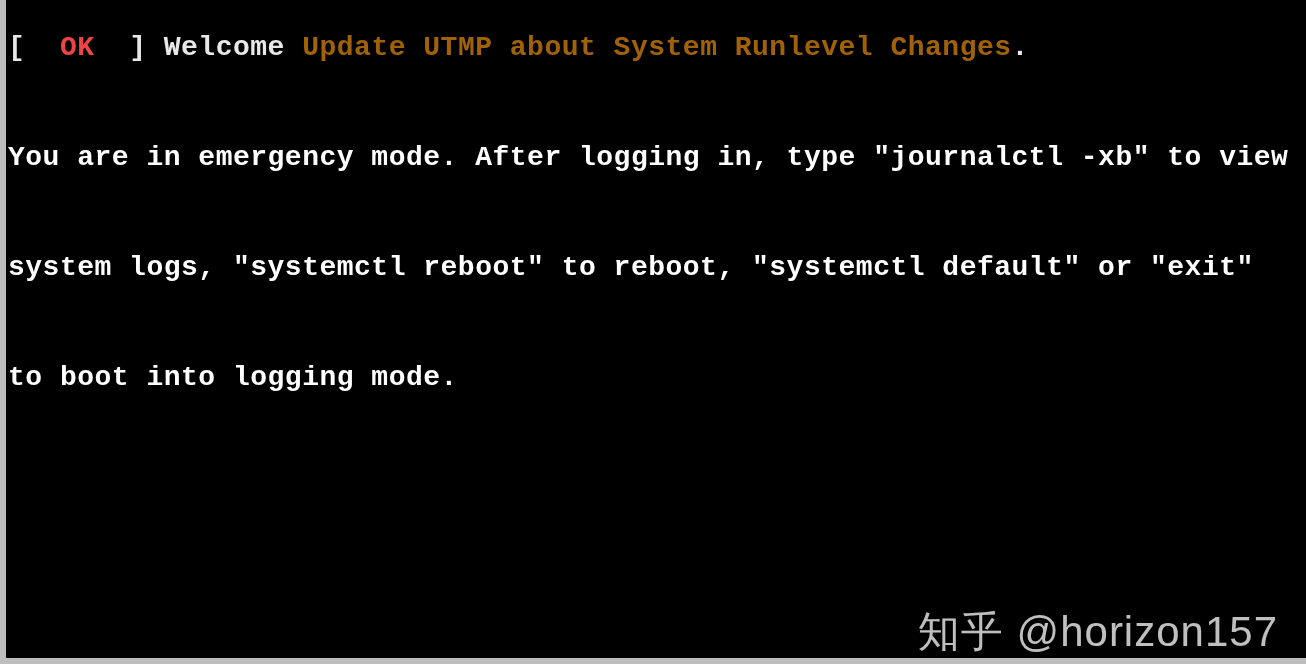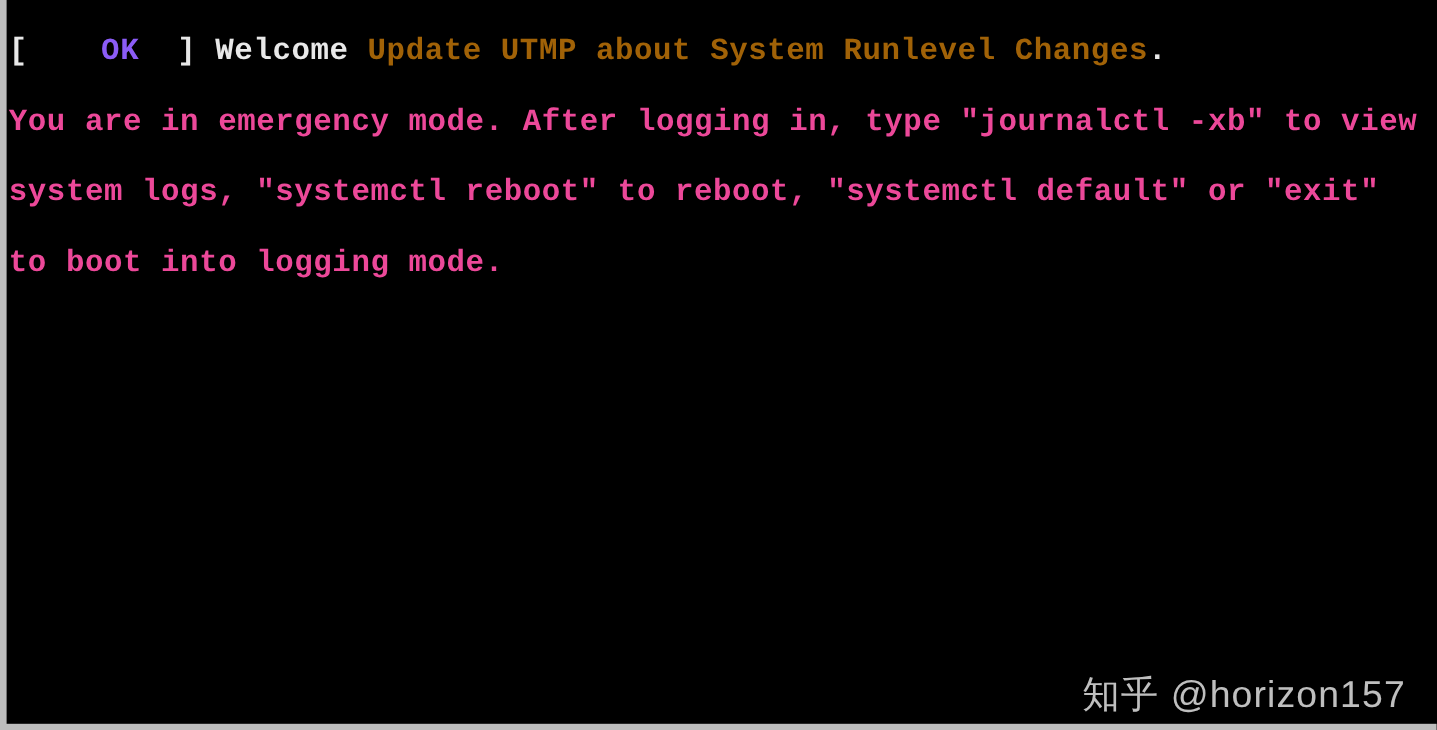--- a/index.html
+++ b/index.html
@@ -14,38 +14,38 @@
     line-height: 32px;
     font-weight: bold;
     color: #e8e8e8;
   }
   .screen {
     padding: 0 8px;
     white-space: pre;
     letter-spacing: 0.5px;
   }
   .ok-brackets { color: #e8e8e8; }
-  .ok-text     { color: #8b5cf6; margin-left: 32px; }
+  .ok-text     { color: #ef4444; }
   .msg-bold    { color: #a16207; font-weight: 700; }
-  .msg         { color: #ec4899; }
+  .msg         { color: #ffffff; margin-top: 46px; }
   .blk {
     display: inline-block;
     width: 14px;
     height: 22px;
     background: #e8e8e8;
     vertical-align: text-bottom;
     margin-bottom: 3px;
   }
   .watermark {
     position: absolute;
     right: 28px;
     bottom: 16px;
     font-family: "PingFang SC","Microsoft YaHei","Hiragino Sans GB",sans-serif;
     font-weight: 400;
-    font-size: 34px;
+    font-size: 42px;
     color: rgba(255,255,255,0.75);
     letter-spacing: 1px;
   }
   .watermark .zh { font-weight: 500; }
   .bottom-bar {
     position: absolute;
     left: 0;
     bottom: 0;
     width: 1306px;
     height: 6px;

